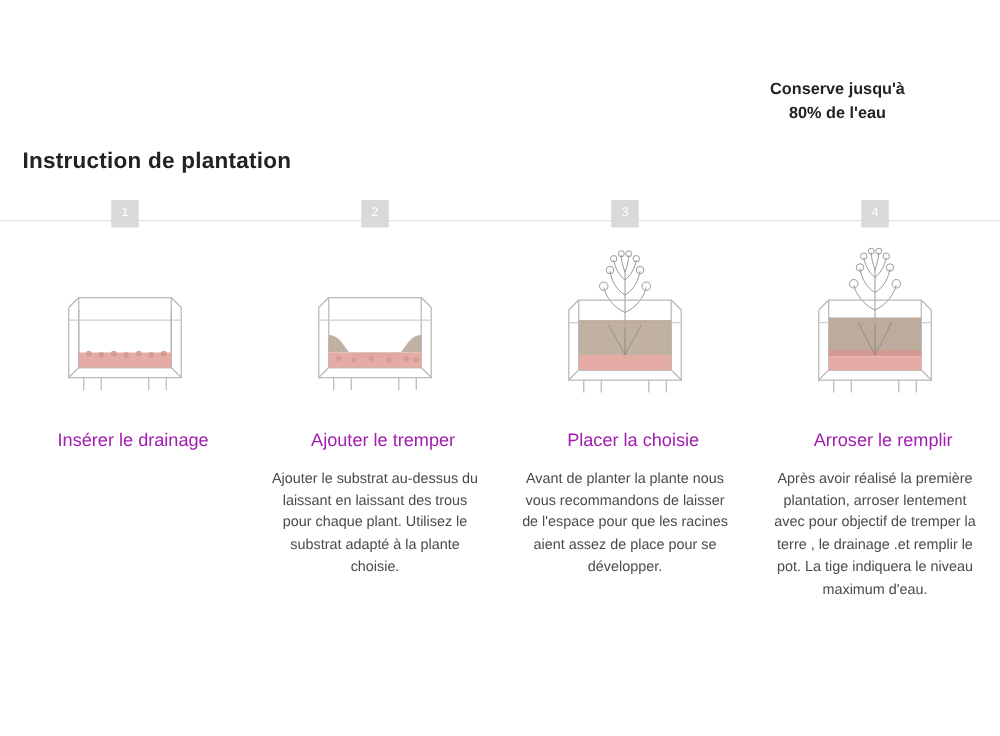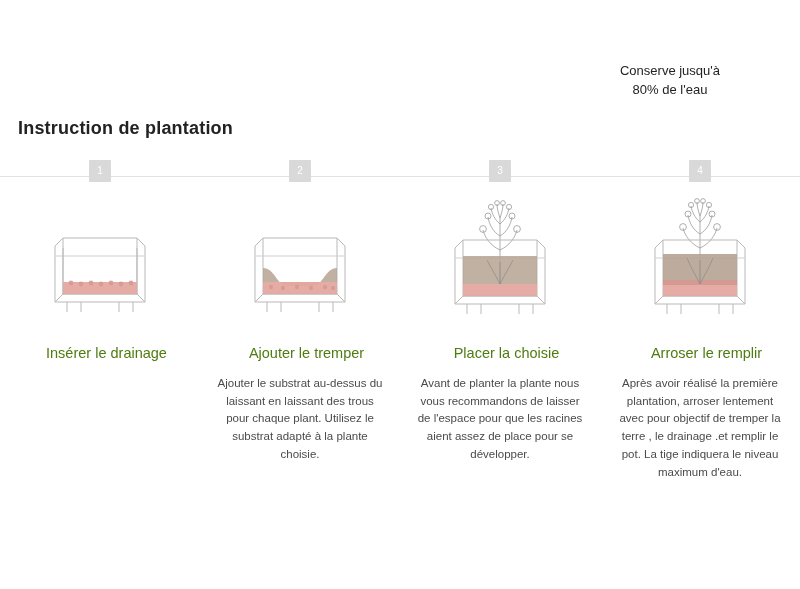--- a/index.html
+++ b/index.html
@@ -21,21 +21,21 @@
     height: 589px;
     box-sizing: border-box;
   }
   .water-claim {
     position: absolute;
     top: 62px;
     right: 30px;
     width: 200px;
     text-align: center;
     font-size: 13px;
-    font-weight: normal;
+    font-weight: bold;
     line-height: 1.45;
     color: #232323;
   }
   .water-claim span {
     display: block;
   }
   .page-title {
     position: absolute;
     top: 118px;
     left: 18px;
@@ -80,21 +80,21 @@
   .illustration {
     margin-top: 46px;
     height: 90px;
     display: flex;
     align-items: flex-end;
     justify-content: center;
   }
   .step-heading {
     margin-top: 26px;
     font-size: 14.5px;
-    color: #4d7c0f;
+    color: #a21caf;
     text-align: center;
     line-height: 1.3;
     padding-left: 13px;
   }
   .step-body {
     margin-top: 12px;
     width: 168px;
     font-size: 11.5px;
     line-height: 1.55;
     color: #4a4a4a;

